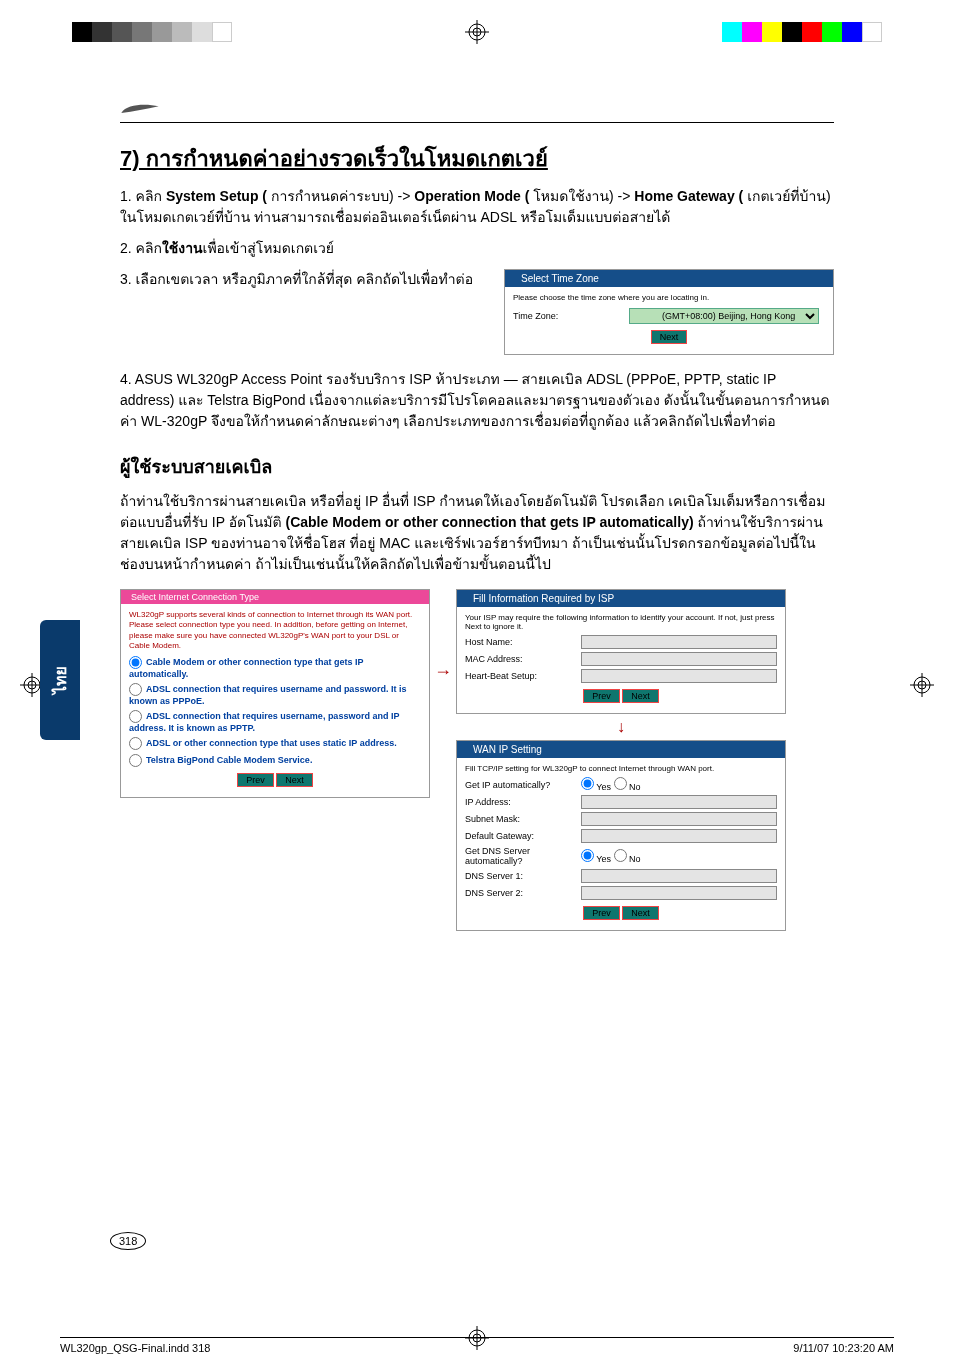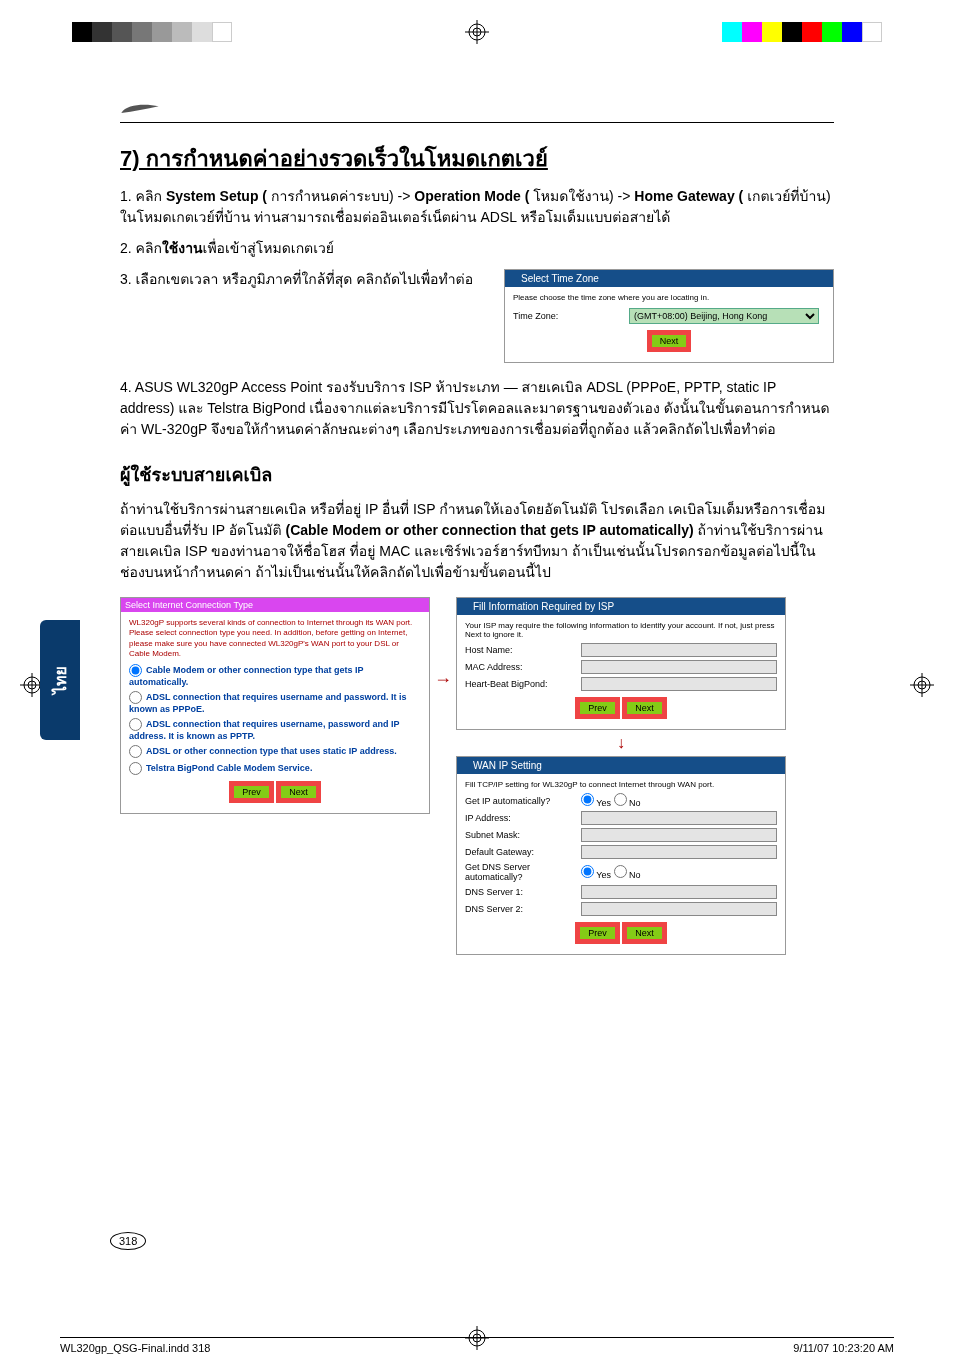--- a/index.html
+++ b/index.html
@@ -62,29 +62,29 @@
   h2.sub { font-size:18px; font-weight:bold; margin:20px 0 10px; }
 
   
   .panel {
     border:1px solid #999;
     font-size:9px;
     width:330px;
     background:#fff;
   }
   .panel .titlebar { background:#154e89; color:#fff; padding:3px 16px; font-size:10px; }
-  .panel .subtitle { background:#d946ef; color:#fff; padding:2px 4px; font-size:9px; }
+  .panel .subtitle { background:#ec4899; color:#fff; padding:2px 10px; font-size:9px; }
   .panel .pad { padding:6px 8px; }
   .panel .row { display:flex; align-items:center; margin:3px 0; gap:6px; }
   .panel .row label { width:110px; font-size:9px; }
   .panel .row input[type=text] { flex:1; height:14px; border:1px solid #888; background:#e4e4e4; font-size:9px; }
-  .panel select { border:1px solid #5a8; background:#b7e0b7; font-size:9px; height:16px; width:190px; }
+  .panel select { border:1px solid #5a8; background:#b7e0b7; font-size:9px; height:16px; width:190px;padding-left:28px; }
   .panel .btnrow { text-align:center; margin:6px 0 4px; }
   .panel button {
-    font-size:9px; padding:1px 8px; border:5px solid #ef4444; background:#84cc16;
+    font-size:9px; padding:1px 8px; border:1px solid #ef4444; background:#0f766e;
   }
   .panel .radio-line { margin:4px 0; font-size:9px; color:#000; }
   .panel .radio-line input { margin-right:4px; vertical-align:middle; }
   .blue-link { color:#0040a0; font-weight:bold; }
   .desc { color:#a00; font-size:8px; line-height:1.3; }
 
   .panels-bottom { display:flex; gap:16px; align-items:flex-start; margin-top:14px; }
   .right-col { display:flex; flex-direction:column; gap:8px; width:330px; }
   .arrow-h { color:#a00; font-size:18px; align-self:flex-start; margin-top:70px; margin-left:-12px; margin-right:-12px; }
   .arrow-v { text-align:center; color:#a00; font-size:16px; line-height:10px; }
@@ -240,21 +240,21 @@
           <div style="font-size:8px;margin-bottom:4px">Your ISP may require the following information to identify your account. If not, just press Next to ignore it.</div>
           <div class="row">
               <label>Host Name:</label>
               <input type="text" style="">
             </div>
           <div class="row">
               <label>MAC Address:</label>
               <input type="text" style="">
             </div>
           <div class="row">
-              <label>Heart-Beat BigPond:</label>
+              <label>Heart-Beat Setup:</label>
               <input type="text" style="">
             </div>
           <div class="btnrow">
             <button>Prev</button>
             <button>Next</button>
           </div>
         </div>
       </div>
 
       <div class="arrow-v">↓</div>

